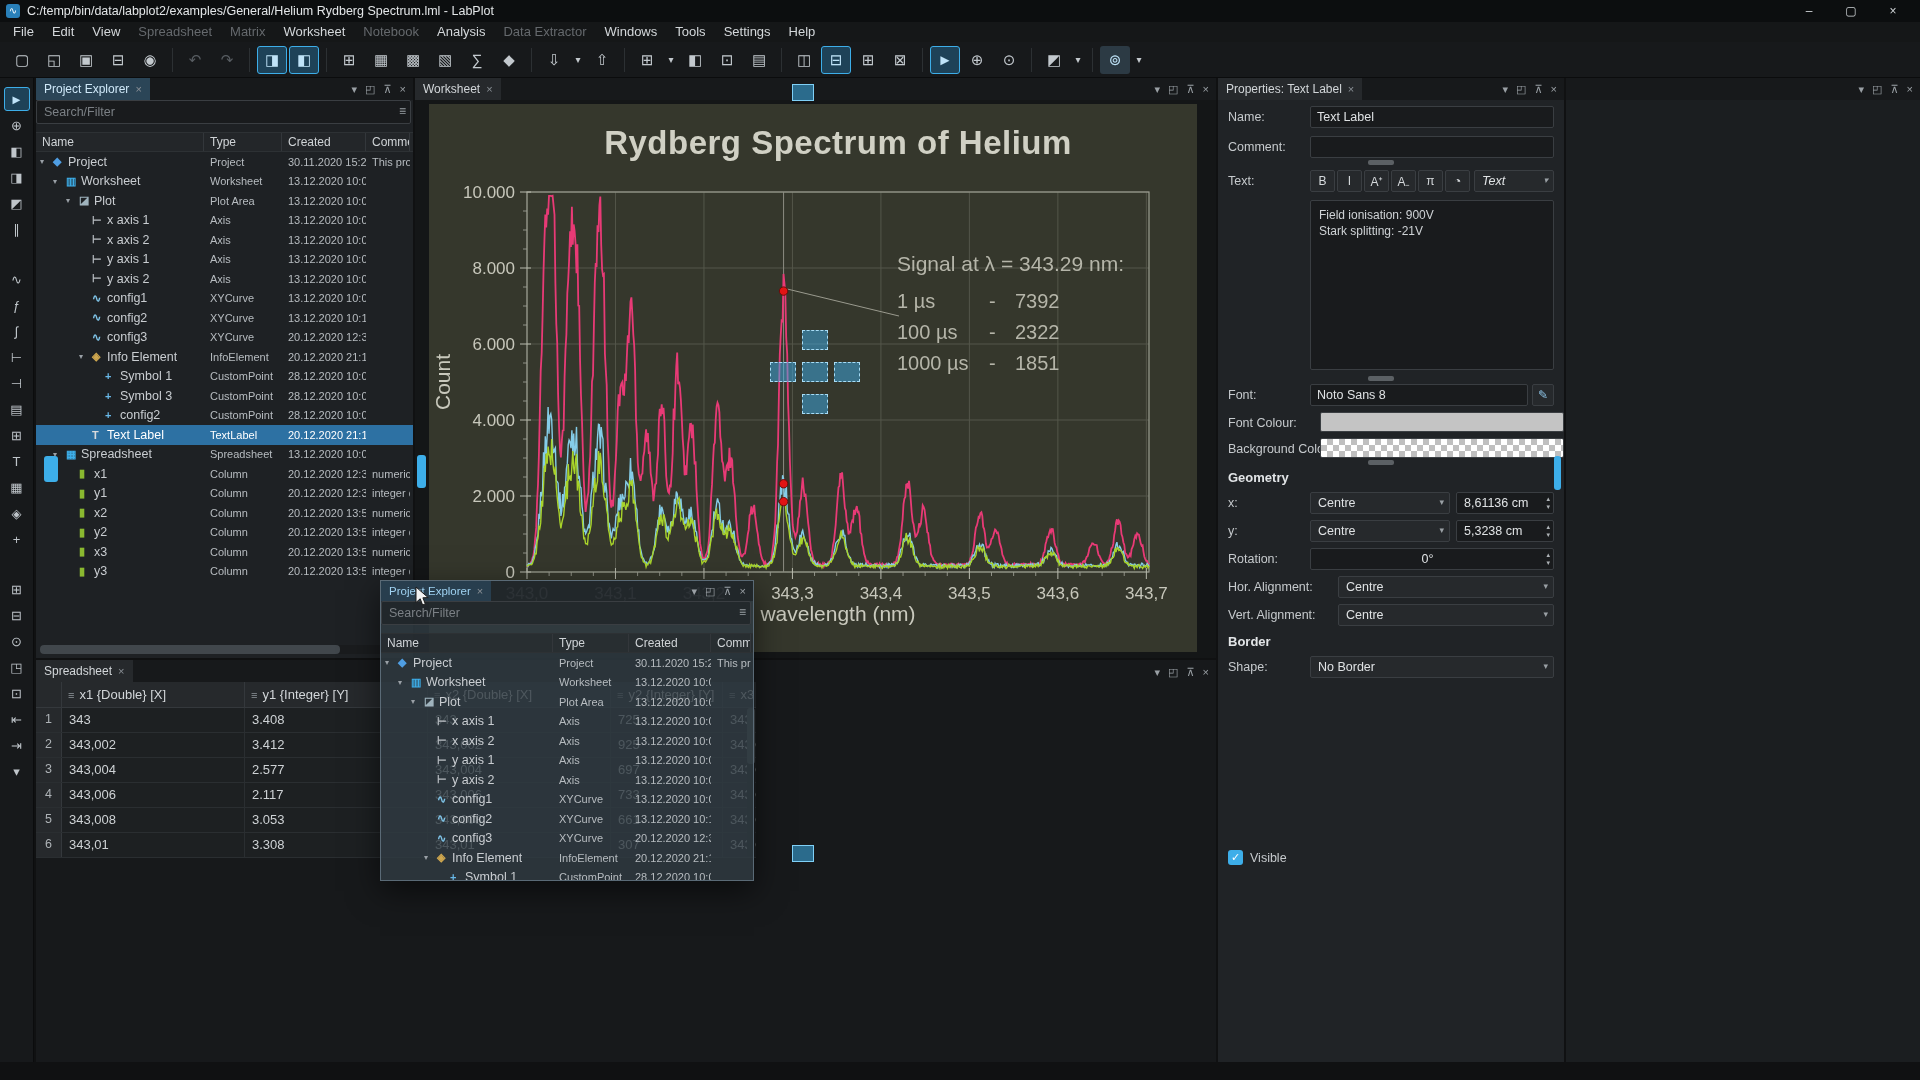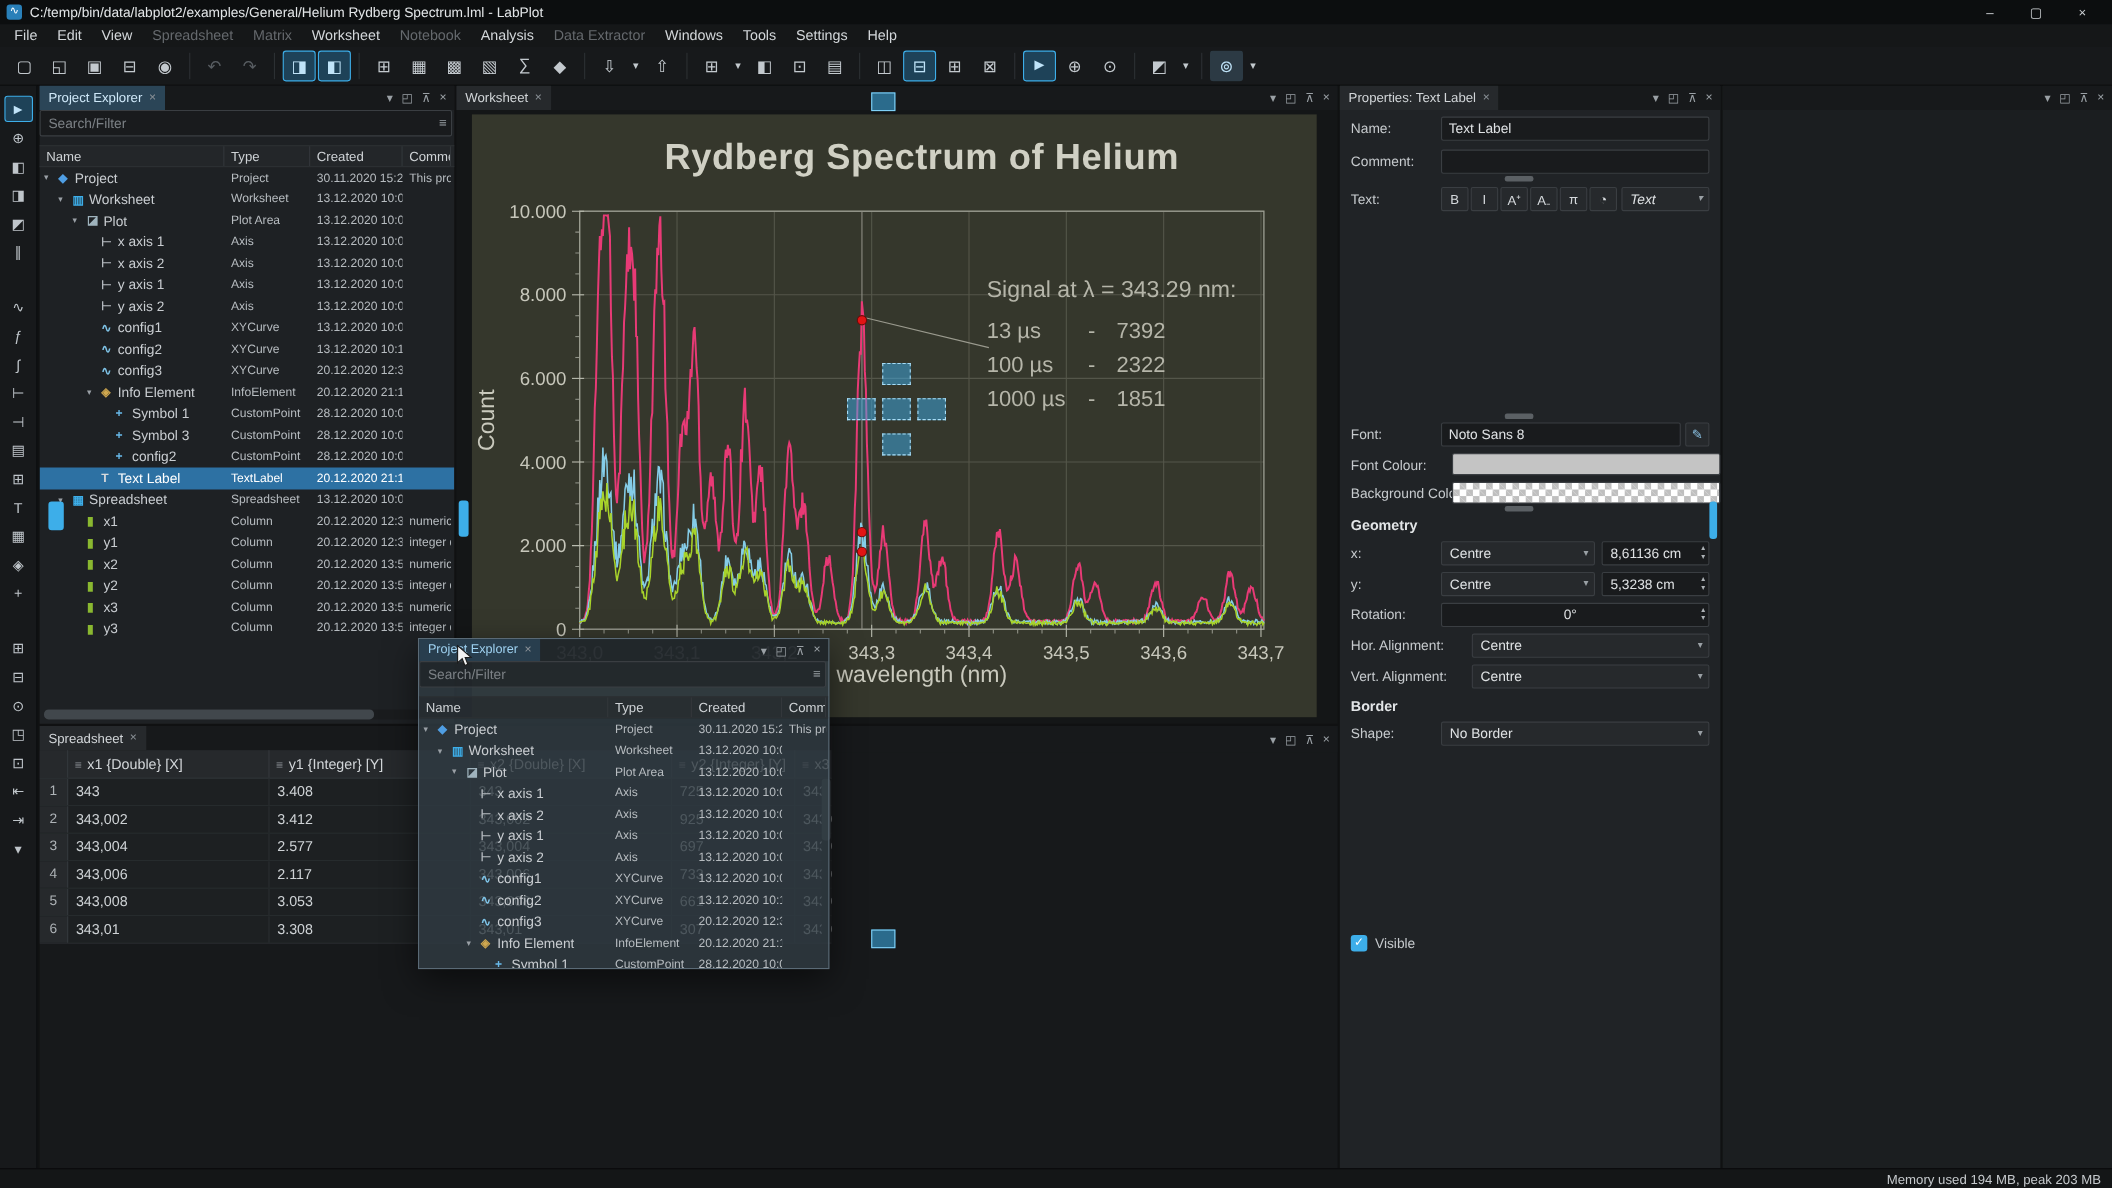--- a/index.html
+++ b/index.html
@@ -622,21 +622,21 @@
             <circle cx="354.5860597439819" cy="187.10399999999998" r="4.2" fill="#e11414" stroke="#6d0a0a" stroke-width="1"></circle>
             <circle cx="354.5860597439819" cy="379.764" r="4.2" fill="#e11414" stroke="#6d0a0a" stroke-width="1"></circle>
             <circle cx="354.5860597439819" cy="397.66200000000003" r="4.2" fill="#e11414" stroke="#6d0a0a" stroke-width="1"></circle>
           </svg>
         <div id="plot-title">Rydberg Spectrum of Helium</div>
         <div id="ylabel">Count</div>
         <div id="xlabel">wavelength (nm)</div>
         <div id="annotation">
           <div id="ann-title">Signal at λ = 343.29 nm:</div>
         <div class="ann-row">
-              <span class="ann-label">13 µs</span>
+              <span class="ann-label">1 µs</span>
               <span class="ann-dash">-</span>
               <span class="ann-value">7392</span>
             </div>
             <div class="ann-row">
               <span class="ann-label">100 µs</span>
               <span class="ann-dash">-</span>
               <span class="ann-value">2322</span>
             </div>
             <div class="ann-row">
               <span class="ann-label">1000 µs</span>
@@ -759,20 +759,24 @@
           <div class="fmt-btn">I</div>
           <div class="fmt-btn">A⁺</div>
           <div class="fmt-btn">A₋</div>
           <div class="fmt-btn">π</div>
           <div class="fmt-btn">◔</div>
         </div>
       <div class="pcombo" id="mode-combo">
         <span>Text</span>
         <span class="chev">▾</span>
       </div>
+      <div id="text-area">
+          <div>Field ionisation: 900V</div>
+          <div>Stark splitting: -21V</div>
+        </div>
       <div class="grip" style="top:276px;"></div>
       <div class="prow" style="top:284px;">
         <span class="plabel">Font:</span>
         <div class="pfield" style="right:26px;">Noto Sans 8</div>
         <div id="font-edit-btn">✎</div>
       </div>
       <div class="prow" style="top:312px;">
         <span class="plabel">Font Colour:</span>
         <div class="swatch" style="top:0; background:#c4c4c4;"></div>
       </div>
@@ -1009,17 +1013,14 @@
   <div class="blue-rect" style="left:417px; top:455px; width:9px; height:33px;"></div>
   <div class="page-handle" style="left:792px; top:84px;"></div>
   <div class="page-handle" style="left:792px; top:845px;"></div>
 
   <div id="cursor">
     <svg width="16" height="22" viewBox="0 0 16 22">
       <path d="M1,1 L1,16.5 L5.2,12.8 L7.6,19 L10.3,17.9 L7.9,11.8 L13.2,11.6 Z" fill="#f2f2f2" stroke="#1a1a1a" stroke-width="1"></path>
     </svg>
   </div>
 
-  <div id="statusbar">
-    <span>Memory used 194 MB, peak 203 MB</span>
-  </div>
 
 </div>
 
 </body></html>

